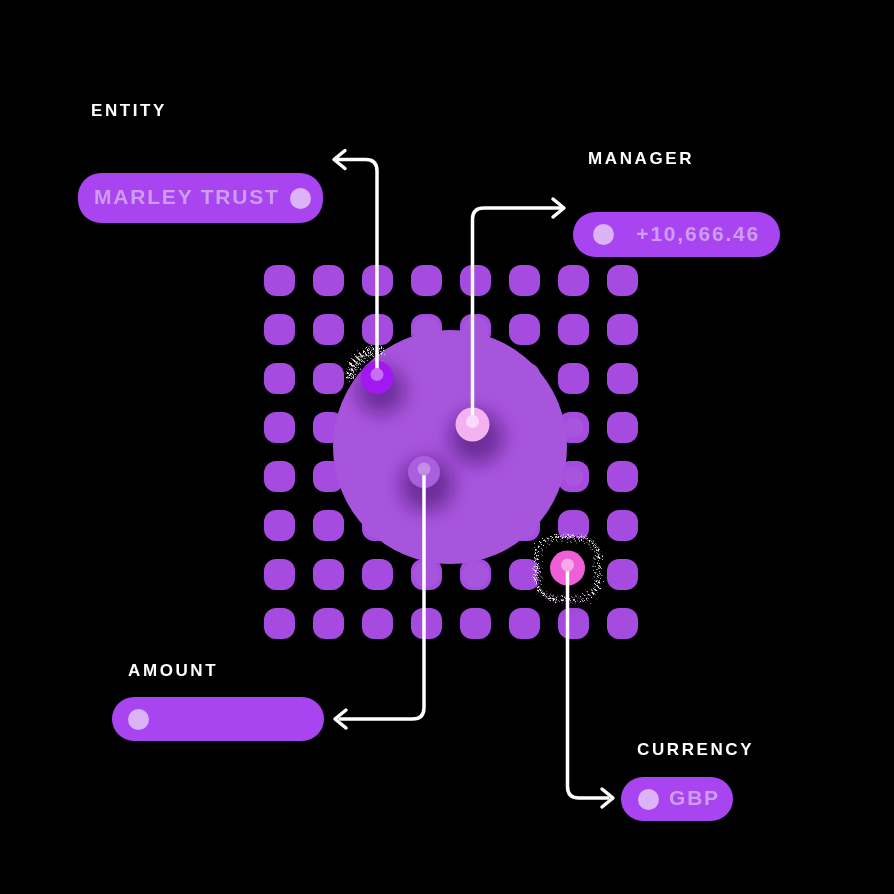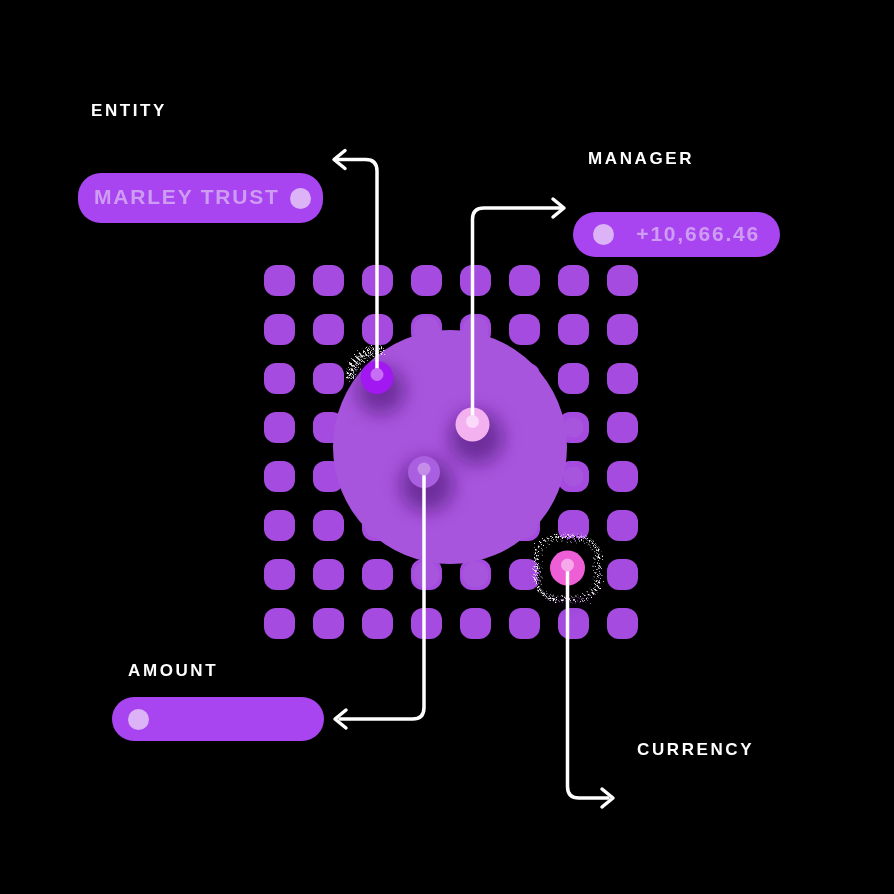--- a/index.html
+++ b/index.html
@@ -178,14 +178,18 @@
     <span class="pill-dot"></span>
     <span class="pill-text">+10,666.46</span>
   </div>
 
   <div class="callout-label" id="label-manager">AMOUNT</div>
   <div class="pill" id="pill-manager">
     <span class="pill-dot"></span>
   </div>
 
   <div class="callout-label" id="label-currency">CURRENCY</div>
+  <div class="pill" id="pill-currency">
+    <span class="pill-dot"></span>
+    <span class="pill-text">GBP</span>
+  </div>
 
 </div>
 
 </body></html>

